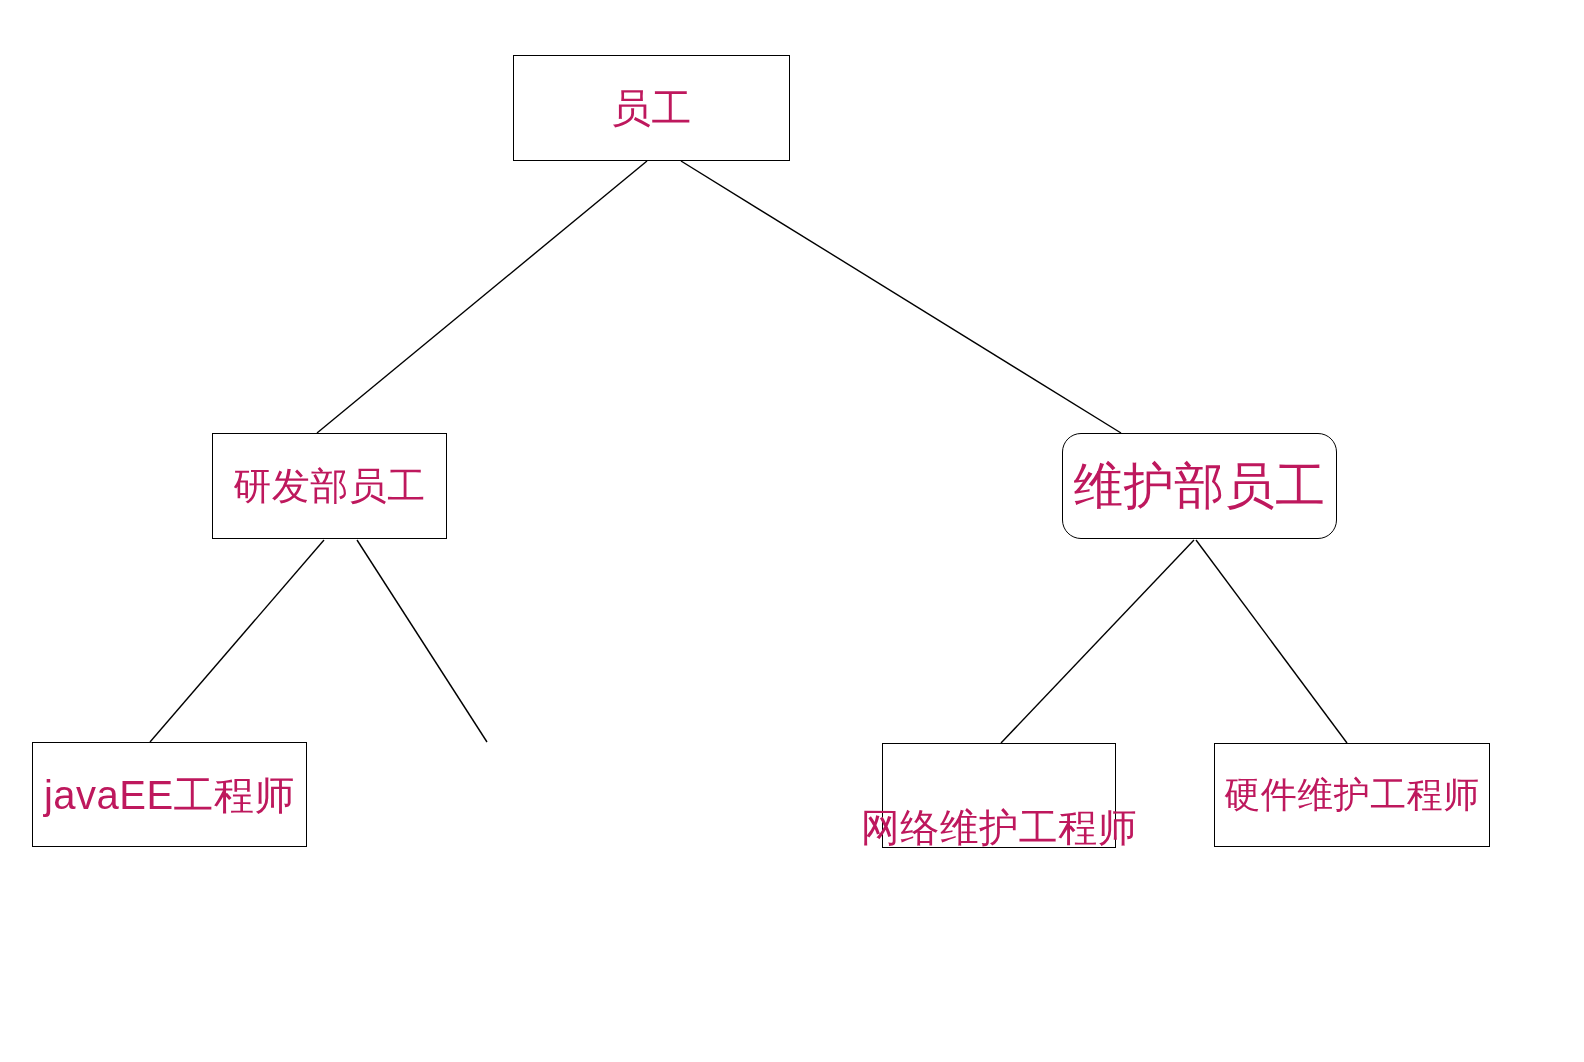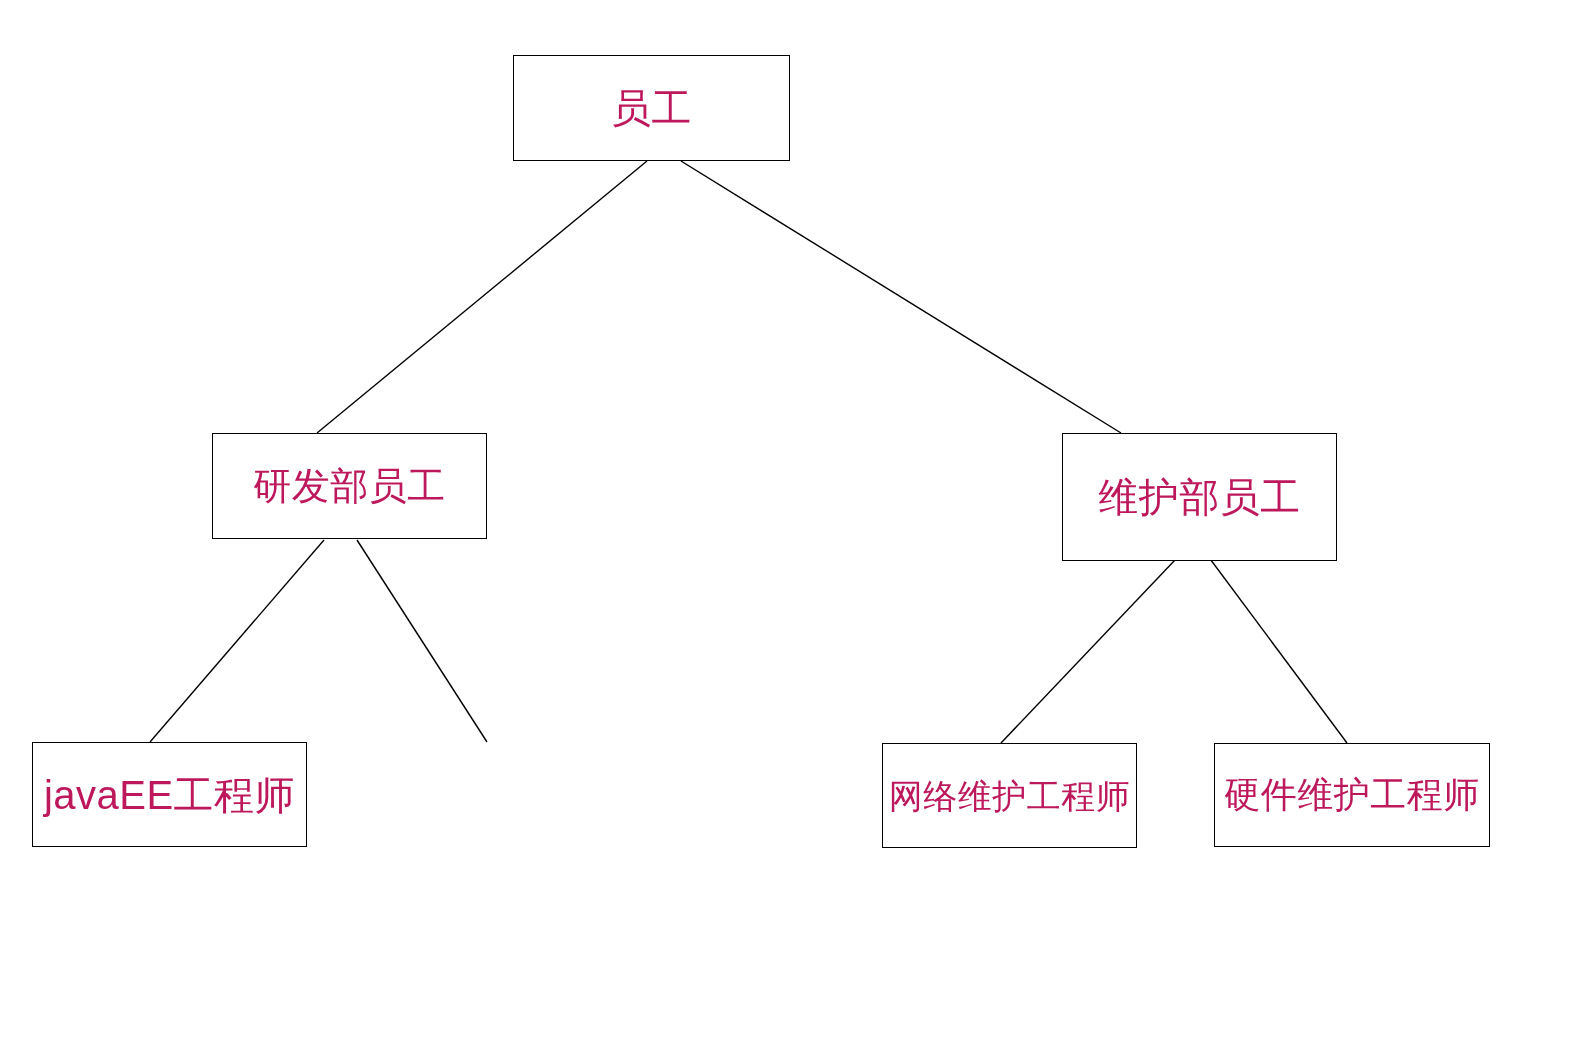--- a/index.html
+++ b/index.html
@@ -47,52 +47,54 @@
     left: 513px;
     top: 55px;
     width: 277px;
     height: 106px;
     font-size: 40px;
   }
   
   #node-rd {
     left: 212px;
     top: 433px;
-    width: 275px;
+    width: 235px;
     height: 106px;
     font-size: 38px;
   }
   #node-maint {
     left: 1062px;
     top: 433px;
     width: 275px;
-    height: 128px;
-    font-size: 40px;
+    height: 106px;
+    font-size: 50px;
+    border-radius: 19px;
   }
   
   #node-javaee {
     left: 32px;
     top: 742px;
     width: 275px;
     height: 105px;
     font-size: 40px;
   }
   #node-bigdata {
     left: 363px;
     top: 742px;
     width: 277px;
     height: 105px;
     font-size: 36px;
   }
   #node-network {
     left: 882px;
     top: 743px;
-    width: 255px;
+    width: 234px;
     height: 105px;
-    font-size: 34px;
+    font-size: 39px;
+    align-items: flex-end;
   }
   #node-hardware {
     left: 1214px;
     top: 743px;
     width: 276px;
     height: 104px;
     font-size: 36px;
   }
 </style>
 </head>

